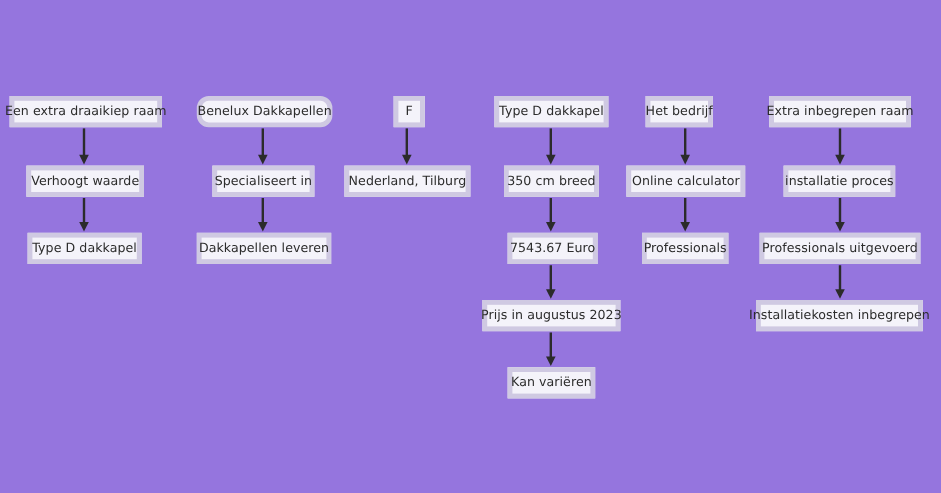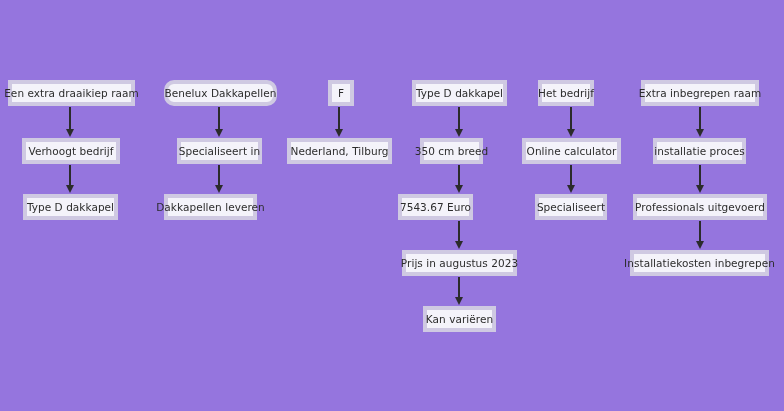--- a/index.html
+++ b/index.html
@@ -104,63 +104,63 @@
       <g>
         <line x1="700" y1="221" x2="700" y2="243" stroke="#2B2B2B" stroke-width="2"></line>
         <polygon points="696,241 704,241 700,249" fill="#2B2B2B"></polygon>
       </g>
     </svg>
   <div id="node-layer">
       <div class="node" style="left: 8px; top: 80px; width: 127px; background: rgb(244, 243, 250); border-color: rgb(207, 201, 226); color: rgb(44, 44, 44);">
         <span>Een extra draaikiep raam</span>
       </div>
       <div class="node" style="left: 22px; top: 138px; width: 98px; background: rgb(244, 243, 250); border-color: rgb(207, 201, 226); color: rgb(44, 44, 44);">
-        <span>Verhoogt bedrijf</span>
+        <span>Verhoogt waarde</span>
       </div>
       <div class="node" style="left: 23px; top: 194px; width: 95px; background: rgb(244, 243, 250); border-color: rgb(207, 201, 226); color: rgb(44, 44, 44);">
         <span>Type D dakkapel</span>
       </div>
       <div class="node" style="left: 164px; top: 80px; width: 113px; background: rgb(244, 243, 250); border-color: rgb(207, 201, 226); color: rgb(44, 44, 44); border-radius: 10px;">
         <span>Benelux Dakkapellen</span>
       </div>
       <div class="node" style="left: 177px; top: 138px; width: 85px; background: rgb(244, 243, 250); border-color: rgb(207, 201, 226); color: rgb(44, 44, 44); align-items: center;">
         <span>Specialiseert in</span>
       </div>
-      <div class="node" style="left: 164px; top: 194px; width: 93px; background: rgb(244, 243, 250); border-color: rgb(207, 201, 226); color: rgb(44, 44, 44);">
+      <div class="node" style="left: 164px; top: 194px; width: 112px; background: rgb(244, 243, 250); border-color: rgb(207, 201, 226); color: rgb(44, 44, 44);">
         <span>Dakkapellen leveren</span>
       </div>
       <div class="node" style="left: 328px; top: 80px; width: 23px; background: rgb(244, 243, 250); border-color: rgb(207, 201, 226); color: rgb(44, 44, 44);">
         <span>F</span>
       </div>
       <div class="node" style="left: 287px; top: 138px; width: 105px; background: rgb(244, 243, 250); border-color: rgb(207, 201, 226); color: rgb(44, 44, 44);">
         <span>Nederland, Tilburg</span>
       </div>
       <div class="node" style="left: 412px; top: 80px; width: 95px; background: rgb(244, 243, 250); border-color: rgb(207, 201, 226); color: rgb(44, 44, 44);">
         <span>Type D dakkapel</span>
       </div>
-      <div class="node" style="left: 420px; top: 138px; width: 63px; background: rgb(244, 243, 250); border-color: rgb(207, 201, 226); color: rgb(44, 44, 44);">
+      <div class="node" style="left: 420px; top: 138px; width: 79px; background: rgb(244, 243, 250); border-color: rgb(207, 201, 226); color: rgb(44, 44, 44);">
         <span>350 cm breed</span>
       </div>
-      <div class="node" style="left: 398px; top: 194px; width: 75px; background: rgb(244, 243, 250); border-color: rgb(207, 201, 226); color: rgb(44, 44, 44);">
+      <div class="node" style="left: 423px; top: 194px; width: 75px; background: rgb(244, 243, 250); border-color: rgb(207, 201, 226); color: rgb(44, 44, 44);">
         <span>7543.67 Euro</span>
       </div>
       <div class="node" style="left: 402px; top: 250px; width: 115px; background: rgb(244, 243, 250); border-color: rgb(207, 201, 226); color: rgb(44, 44, 44);">
         <span>Prijs in augustus 2023</span>
       </div>
       <div class="node" style="left: 423px; top: 306px; width: 73px; background: rgb(244, 243, 250); border-color: rgb(207, 201, 226); color: rgb(44, 44, 44);">
         <span>Kan variëren</span>
       </div>
       <div class="node" style="left: 538px; top: 80px; width: 56px; background: rgb(244, 243, 250); border-color: rgb(207, 201, 226); color: rgb(44, 44, 44);">
         <span>Het bedrijf</span>
       </div>
       <div class="node" style="left: 522px; top: 138px; width: 99px; background: rgb(244, 243, 250); border-color: rgb(207, 201, 226); color: rgb(44, 44, 44);">
         <span>Online calculator</span>
       </div>
       <div class="node" style="left: 535px; top: 194px; width: 72px; background: rgb(244, 243, 250); border-color: rgb(207, 201, 226); color: rgb(44, 44, 44);">
-        <span>Specialiseert</span>
+        <span>Professionals</span>
       </div>
       <div class="node" style="left: 641px; top: 80px; width: 118px; background: rgb(244, 243, 250); border-color: rgb(207, 201, 226); color: rgb(44, 44, 44);">
         <span>Extra inbegrepen raam</span>
       </div>
       <div class="node" style="left: 653px; top: 138px; width: 93px; background: rgb(244, 243, 250); border-color: rgb(207, 201, 226); color: rgb(44, 44, 44);">
         <span>installatie proces</span>
       </div>
       <div class="node" style="left: 633px; top: 194px; width: 134px; background: rgb(244, 243, 250); border-color: rgb(207, 201, 226); color: rgb(44, 44, 44);">
         <span>Professionals uitgevoerd</span>
       </div>

